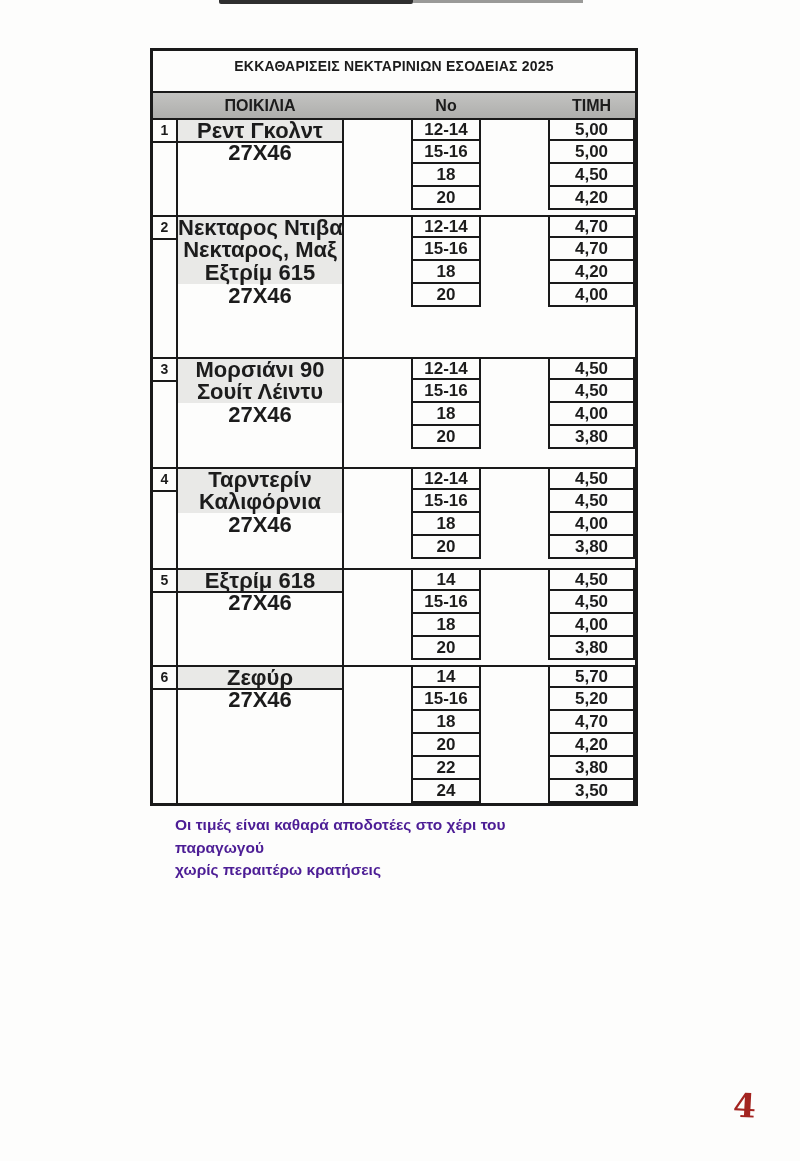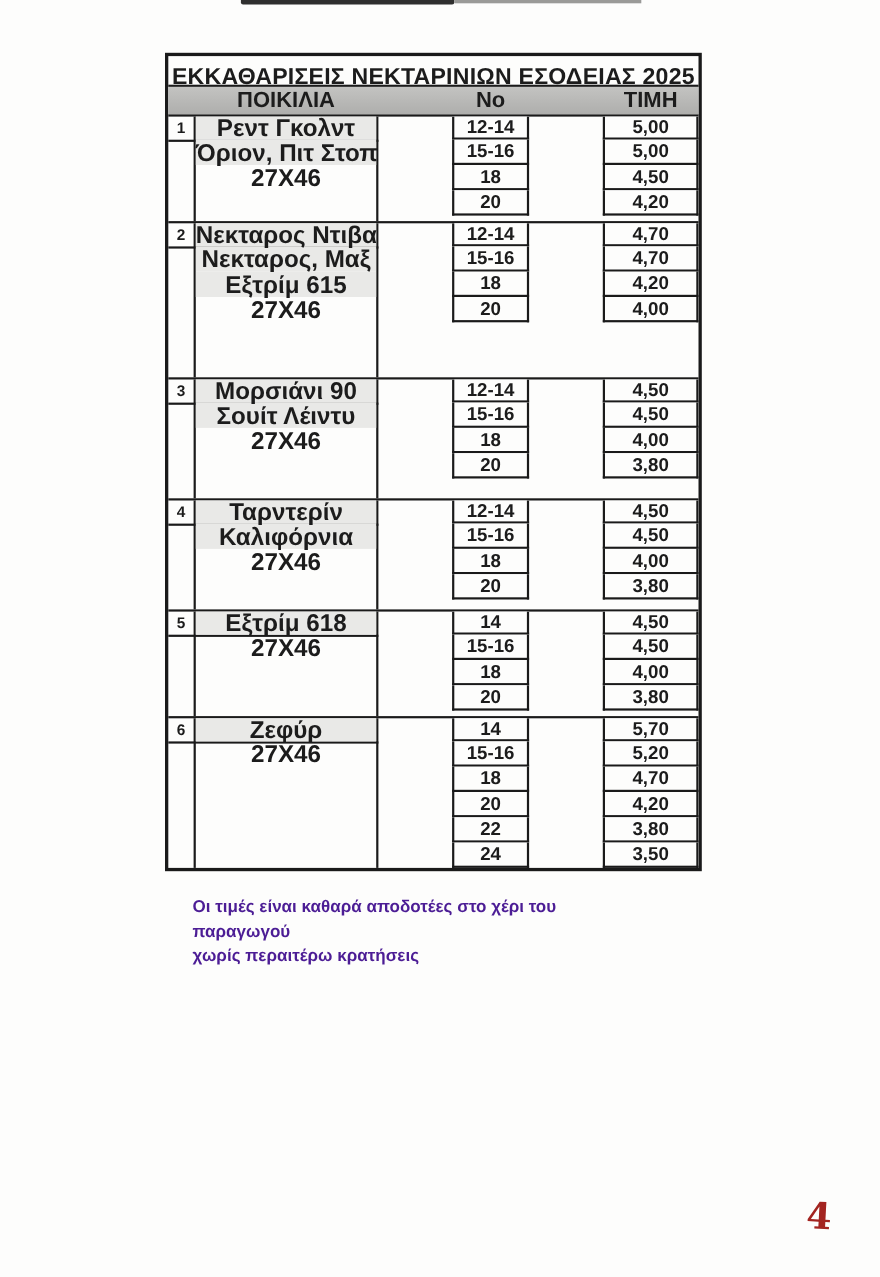--- a/index.html
+++ b/index.html
@@ -20,36 +20,36 @@
   .strip-light{position:absolute;left:413px;top:0;width:170px;height:3px;background:#9a9a98;}
 
   
   .price-table{
     position:absolute;left:150px;top:48px;width:482px;
     border:3px solid var(--border-black,#1a1a1a);
     background:var(--paper,#fdfdfc);
     box-sizing:content-box;
   }
   .title-box{
-    height:28px;
+    height:42px;
     border-bottom:2px solid var(--border-black,#1a1a1a);
     text-align:center;
     padding-top:7px;
     box-sizing:border-box;
-    font-size:21px;font-weight:bold;
+    font-size:14px;font-weight:bold;
     letter-spacing:.2px;
     white-space:nowrap;
   }
   .header-row{
     position:relative;height:25px;
     background:linear-gradient(#c3c3c1,var(--header-gray,#aeaeac));
   }
   .header-row .hlabel{
     position:absolute;top:0;height:25px;line-height:25px;
-    text-align:center;font-size:20px;font-weight:bold;
+    text-align:center;font-size:16px;font-weight:bold;
   }
   .h-var{left:25px;width:164px;}
   .h-no{left:258px;width:70px;}
   .h-price{left:395px;width:87px;}
 
   .sec{
     position:relative;
     border-top:2px solid var(--border-black,#1a1a1a);
   }
   .numline{position:absolute;left:23px;top:0;bottom:0;width:2px;background:var(--border-black,#1a1a1a);}
@@ -106,21 +106,20 @@
       <div class="hlabel h-price">ΤΙΜΗ</div>
     </div>
 
     <section class="sec" style="height:95px">
       <div class="numline"></div>
       <div class="varline"></div>
       <div class="rowsep"></div>
       <div class="sec-num">1</div>
       <div class="variety">
         <div class="vl hl">Ρεντ Γκολντ</div>
-        <div class="vl hl">Όριον, Πιτ Στοπ</div>
         <div class="vl">27Χ46</div>
       </div>
       <div class="nocol">
         <div class="box">12-14</div>
         <div class="box">15-16</div>
         <div class="box">18</div>
         <div class="box">20</div>
       </div>
       <div class="pricecol">
         <div class="box">5,00</div>

